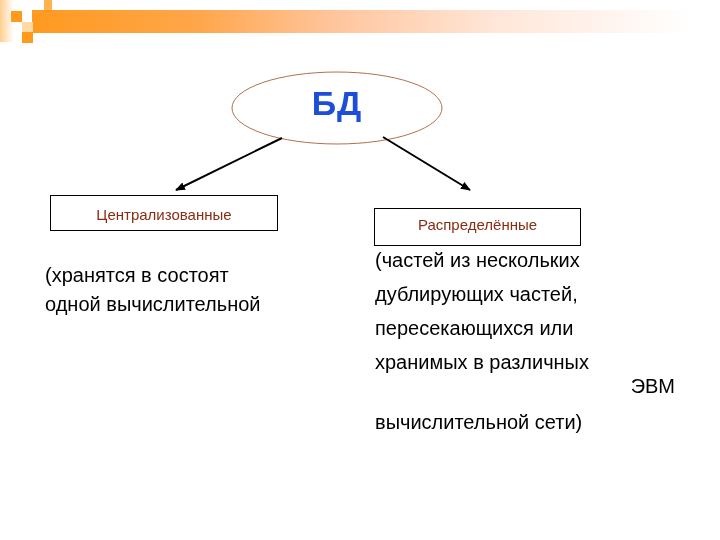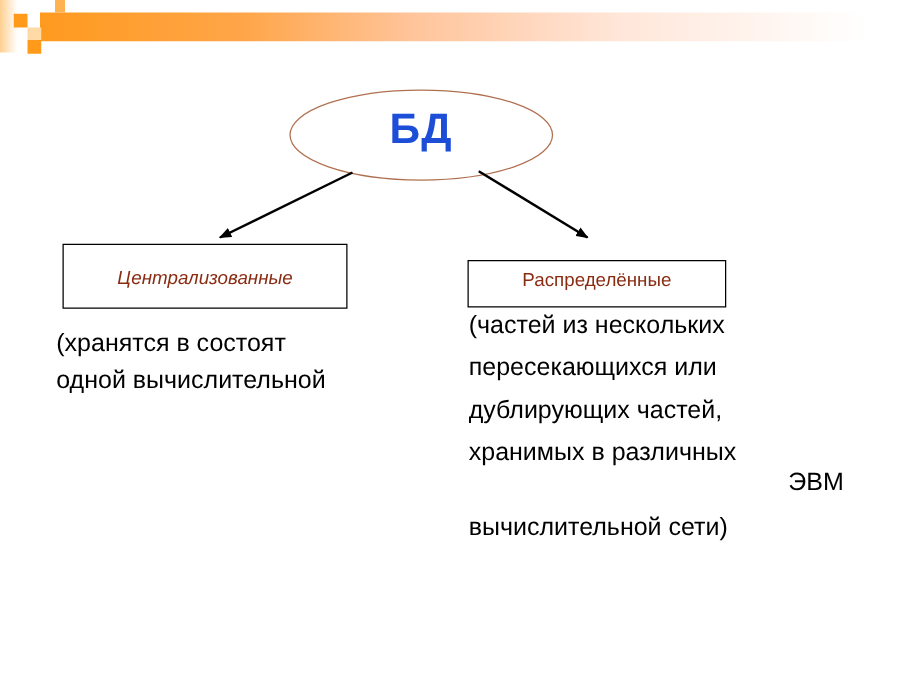--- a/index.html
+++ b/index.html
@@ -61,21 +61,21 @@
       position: absolute;
       border: 1px solid #000000;
       background: #ffffff;
       box-sizing: border-box;
       display: flex;
       align-items: center;
       justify-content: center;
       font-size: 15px;
       color: #8a2c12;
     }
-    .box.left { left: 50px; top: 195px; width: 228px; height: 52px; padding-top: 2px; font-style: italic; }
+    .box.left { left: 50px; top: 195px; width: 228px; height: 36px; padding-top: 2px; }
     .box.right { left: 374px; top: 194px; width: 207px; height: 38px; padding-bottom: 6px; margin-top: 14px; }
 
     .desc {
       position: absolute;
       font-size: 20px;
       color: #000000;
       line-height: 29px;
     }
     .desc.left { left: 45px; top: 261px; width: 290px; }
     .desc.right { left: 375px; top: 243px; width: 300px; line-height: 34px; }
@@ -113,18 +113,18 @@
   <span>Распределённые</span>
 </div>
 
 <div class="desc left">
   <span class="line">(хранятся в состоят</span>
   <span class="line">одной вычислительной</span>
 </div>
 
 <div class="desc right">
   <span class="line">(частей из нескольких</span>
+  <span class="line">дублирующих частей,</span>
   <span class="line">пересекающихся или</span>
-  <span class="line">дублирующих частей,</span>
   <span class="line">хранимых в различных</span>
   <span class="line indent">ЭВМ</span>
   <span class="line">вычислительной сети)</span>
 </div>
 
 </body></html>

